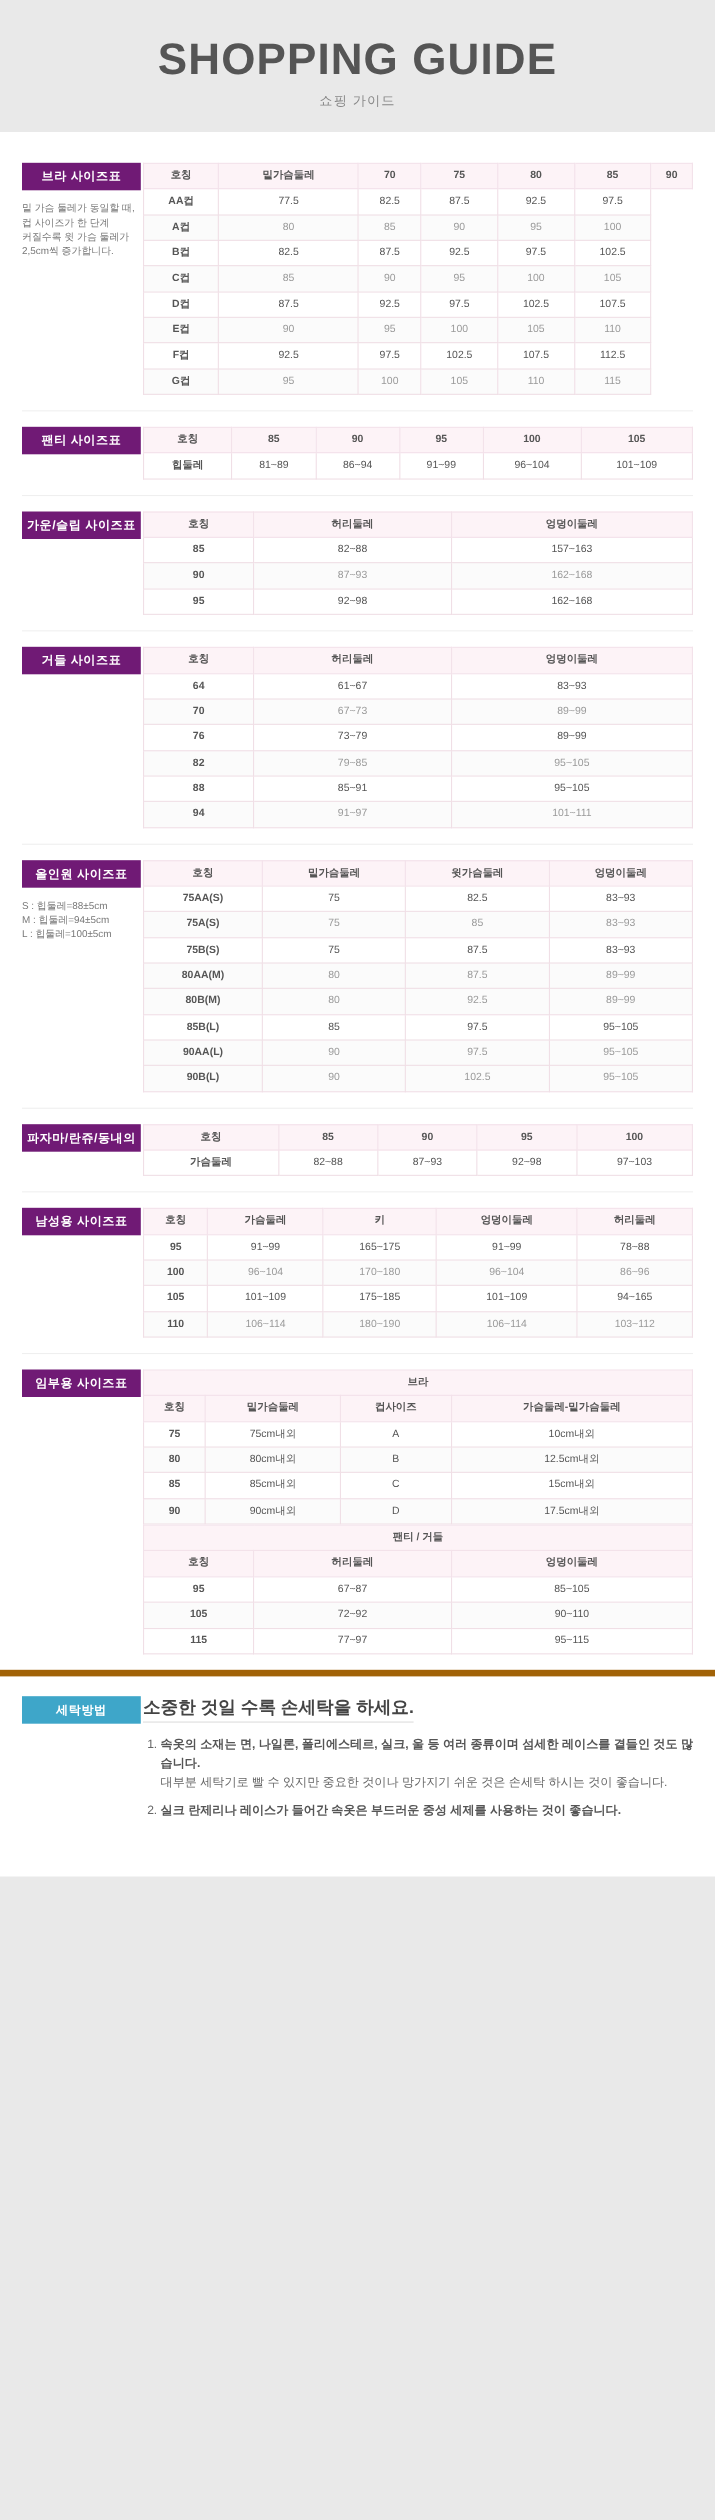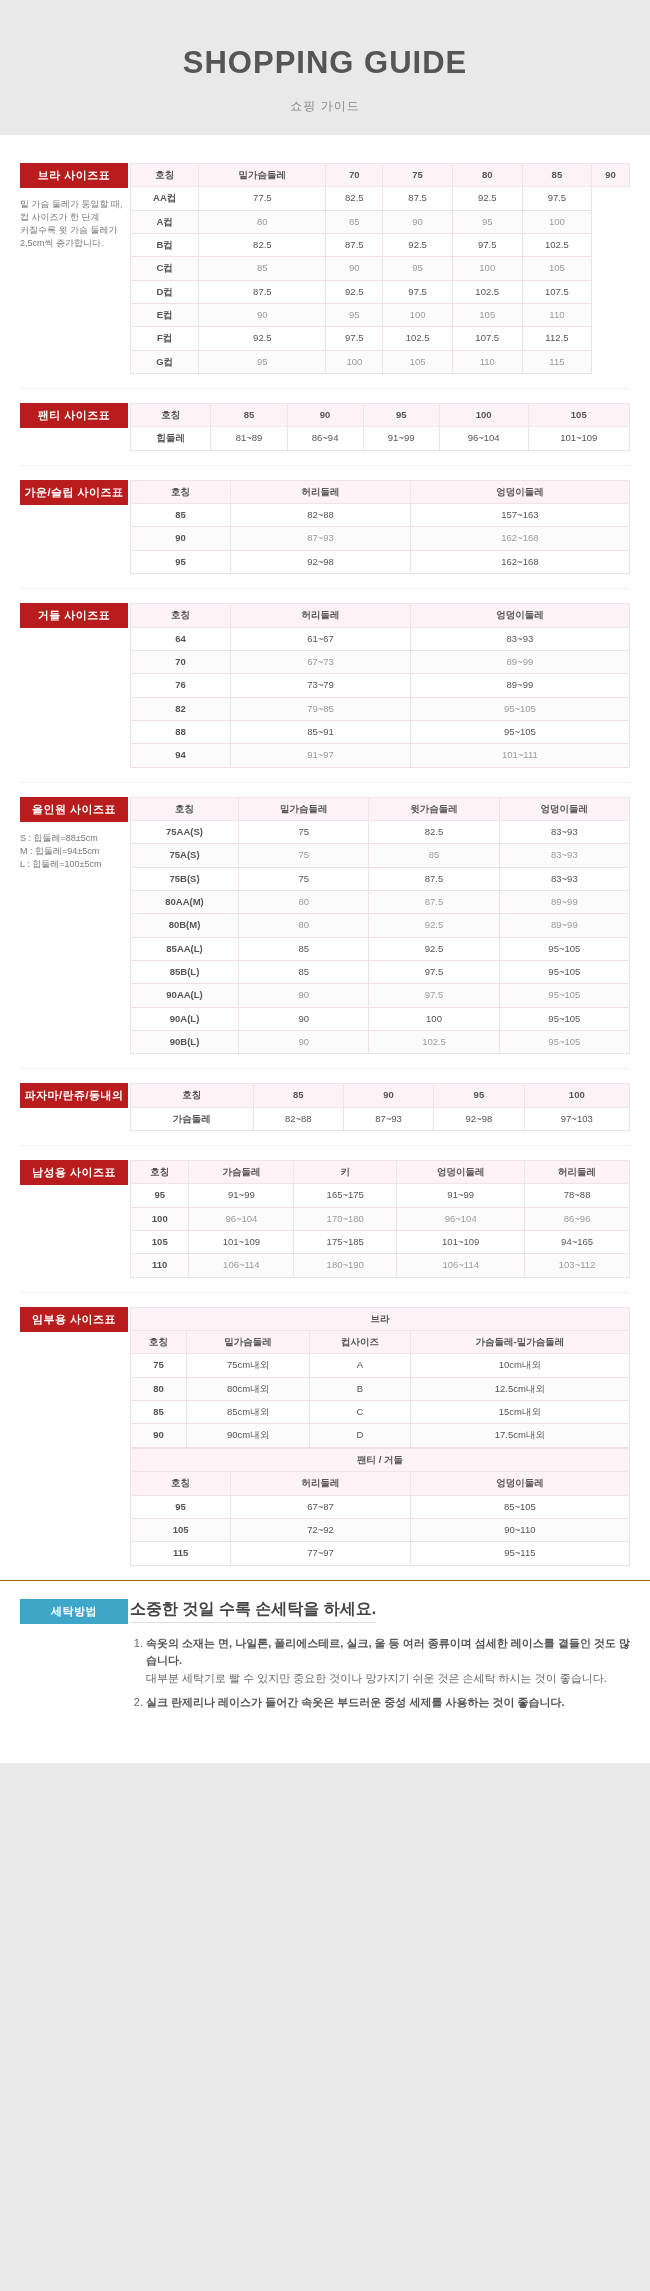--- a/index.html
+++ b/index.html
@@ -16,22 +16,22 @@
     background: #e9e9e9;
     padding: 0 0 0 0;
   }
   
   .header {
     background: #e9e9e9;
     text-align: center;
     padding: 28px 0 20px 0;
   }
   .header h1 {
-    margin: 17px;
-    font-size: 31px;
+    margin: 4px;
+    font-size: 40px;
     letter-spacing: 1px;
     color: #555;
     font-weight: bold;
   }
   .header .sub {
     margin-top: 6px;
     font-size: 12px;
     color: #888;
     letter-spacing: 1px;
   }
@@ -46,21 +46,21 @@
     align-items: flex-start;
     padding: 14px 20px 14px 20px;
   }
   .left-col {
     width: 110px;
     flex: 0 0 110px;
     padding-right: 8px;
   }
   .tag {
     display: inline-block;
-    background: #b91c1c;
+    background: #701a75;
     color: #fff;
     font-size: 11px;
     font-weight: bold;
     padding: 5px 0;
     width: 108px;
     text-align: center;
     letter-spacing: 0.5px;
   }
   .tag.blue { background: #3ea6c9; }
   .note {
@@ -112,21 +112,21 @@
   .divider {
     height: 1px;
     background: #efefef;
     margin: 0 20px;
   }
   
   .wash {
     display: flex;
     align-items: flex-start;
     padding: 18px 20px 26px 20px;
-    border-top: 1px solid #a16207;
+    border-top: 6px solid #a16207;
   }
   .wash .body { flex: 1 1 auto; }
   .wash h3 {
     margin: 0 0 8px 0;
     font-size: 16px;
     color: #444;
     border-bottom: 1px solid #ddd;
     display: inline-block;
     padding-bottom: 2px;
   }
@@ -391,42 +391,30 @@
                   <td class="alt">87.5</td>
                   <td class="alt">89~99</td>
                 </tr>
                 <tr class="shade">
                   <td class="lbl">80B(M)</td>
                   <td class="alt">80</td>
                   <td class="alt">92.5</td>
                   <td class="alt">89~99</td>
                 </tr>
                 <tr>
-                  <td class="lbl">85AA(L)</td>
-                  <td>85</td>
-                  <td>92.5</td>
-                  <td>95~105</td>
-                </tr>
-                <tr>
                   <td class="lbl">85B(L)</td>
                   <td>85</td>
                   <td>97.5</td>
                   <td>95~105</td>
                 </tr>
                 <tr class="shade">
                   <td class="lbl">90AA(L)</td>
                   <td class="alt">90</td>
                   <td class="alt">97.5</td>
                   <td class="alt">95~105</td>
-                </tr>
-                <tr>
-                  <td class="lbl">90A(L)</td>
-                  <td>90</td>
-                  <td>100</td>
-                  <td>95~105</td>
                 </tr>
                 <tr class="shade">
                   <td class="lbl">90B(L)</td>
                   <td class="alt">90</td>
                   <td class="alt">102.5</td>
                   <td class="alt">95~105</td>
                 </tr>
               </tbody>
             </table>
           </div>

